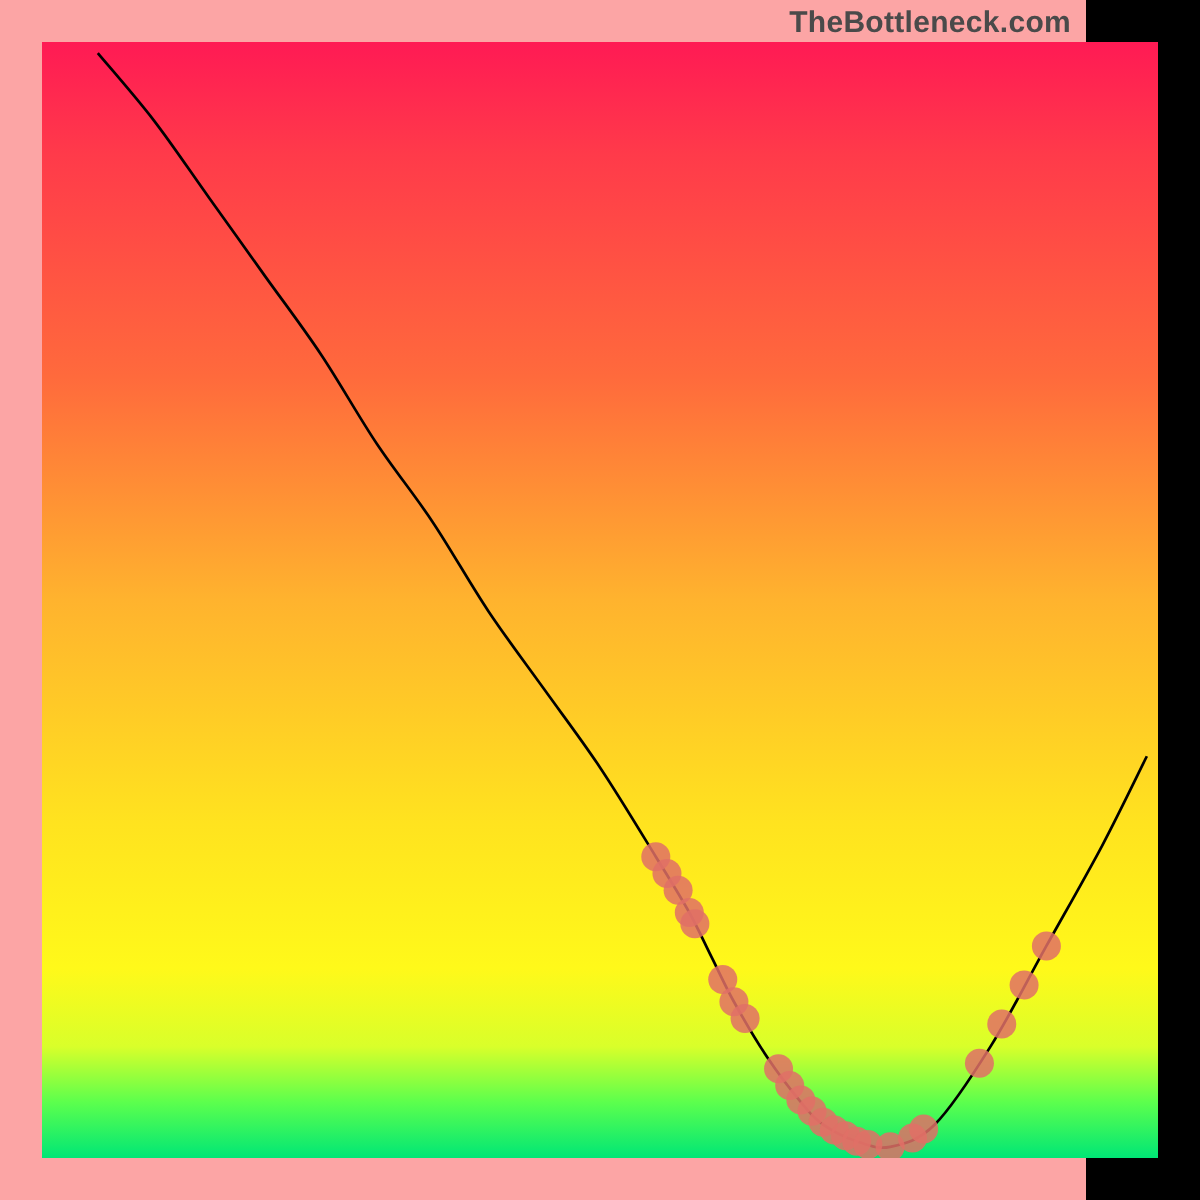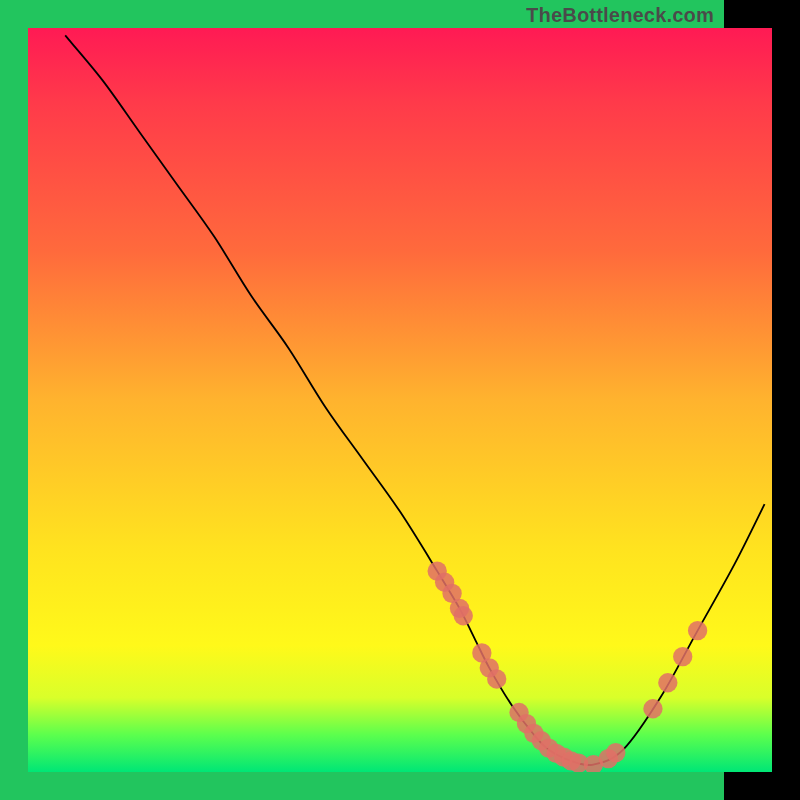--- a/index.html
+++ b/index.html
@@ -8,21 +8,21 @@
     width: 800px;
     height: 800px;
     overflow: hidden;
     background: #000;
     font-family: -apple-system, BlinkMacSystemFont, "Segoe UI", Arial, sans-serif;
   }
   .frame {
     position: relative;
     width: 724px;
     height: 800px;
-    background: #22c55e;
+    background: #fca5a5;
   }
   .plot-area {
     position: absolute;
     left: 28px;
     top: 28px;
     width: 744px;
     height: 744px;
     
     background: linear-gradient(
       to bottom,

